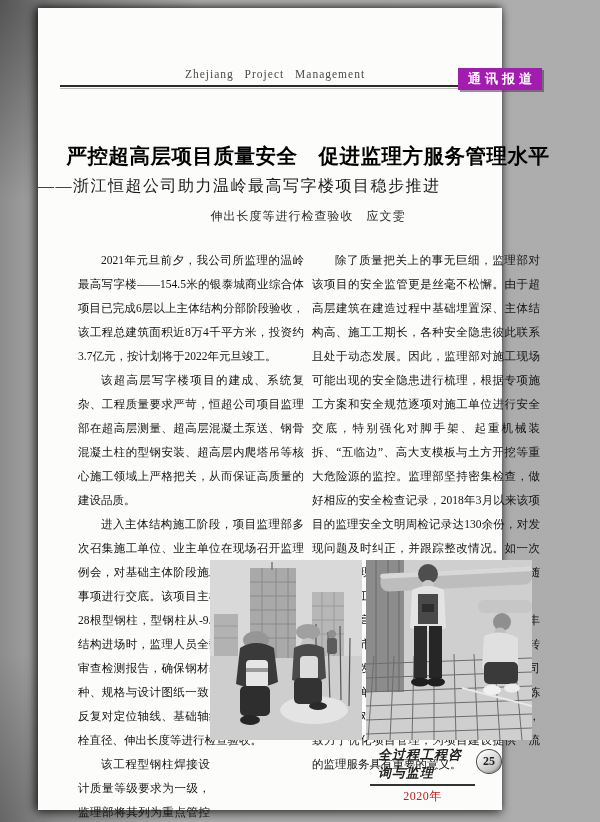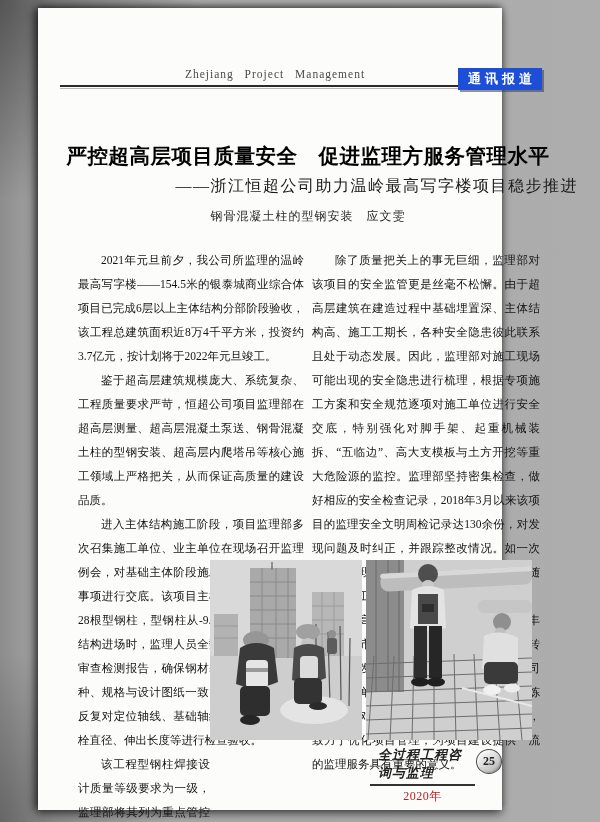--- a/index.html
+++ b/index.html
@@ -24,33 +24,33 @@
   .journal-en{
     position:absolute;left:22px;top:60px;width:430px;text-align:center;
     font-size:11.5px;color:#4a4a4a;letter-spacing:1px;word-spacing:7px;
   }
   .header-rule{
     position:absolute;left:22px;top:77px;width:470px;height:1px;
     border-top:2px solid #2b2b2b;border-bottom:1px solid #b9b9b9;
   }
   .report-badge{
     position:absolute;left:420px;top:60px;width:84px;height:22px;
-    background:#1d4ed8;color:#fff;display:flex;align-items:center;justify-content:center;
+    background:#a21caf;color:#fff;display:flex;align-items:center;justify-content:center;
     font-family:"Liberation Sans","DejaVu Sans",sans-serif;
     font-weight:bold;font-size:13px;letter-spacing:4px;text-indent:4px;
     box-shadow:2px 2px 0 rgba(60,60,60,.55);
   }
   
   .article-title{
     position:absolute;left:0;top:134px;width:540px;text-align:center;
     font-family:Liberation Serif, serif;
     font-weight:bold;font-size:20.5px;color:#000000;letter-spacing:.5px;white-space:nowrap;
   }
   .article-subtitle{
-    position:absolute;left:0;top:168px;width:540px;text-align:right;
+    position:absolute;left:0;top:168px;width:540px;text-align:left;
     font-size:16px;color:#1a1a1a;letter-spacing:1.5px;
   }
   .article-byline{
     position:absolute;left:0;top:200px;width:540px;text-align:center;
     font-size:12px;color:#2a2a2a;letter-spacing:1px;
   }
   
   .col{
     position:absolute;top:240px;
     font-size:11.5px;line-height:24px;color:#141414;
@@ -92,25 +92,25 @@
 
 <div class="scan-bg">
   <div class="page">
 
     <div class="journal-en">Zhejiang  Project  Management</div>
     <div class="header-rule"></div>
     <div class="report-badge">通讯报道</div>
 
     <div class="article-title">严控超高层项目质量安全　促进监理方服务管理水平</div>
     <div class="article-subtitle">——浙江恒超公司助力温岭最高写字楼项目稳步推进</div>
-    <div class="article-byline">钢骨混凝土柱的型钢安装　应文雯</div>
+    <div class="article-byline">伸出长度等进行检查验收　应文雯</div>
 
     <div class="col col-left">
       <p>2021年元旦前夕，我公司所监理的温岭最高写字楼——154.5米的银泰城商业综合体项目已完成6层以上主体结构分部阶段验收，该工程总建筑面积近8万4千平方米，投资约3.7亿元，按计划将于2022年元旦竣工。</p>
-      <p>鉴于超高层建筑规模庞大、系统复杂、工程质量要求严苛，恒超公司项目监理部在超高层测量、超高层混凝土泵送、钢骨混凝土柱的型钢安装、超高层内爬塔吊等核心施工领域上严格把关，从而保证高质量的建设品质。</p>
+      <p>该超高层写字楼项目的建成、系统复杂、工程质量要求严苛，恒超公司项目监理部在超高层测量、超高层混凝土泵送、钢骨混凝土柱的型钢安装、超高层内爬塔吊等核心施工领域上严格把关，从而保证高质量的建设品质。</p>
       <p>进入主体结构施工阶段，项目监理部多次召集施工单位、业主单位在现场召开监理例会，对基础主体阶段施工准备及施工注意事项进行交底。该项目主楼核心筒位置设置28根型钢柱，型钢柱从-9.6米至44.15米。钢结构进场时，监理人员全数仔细核对参数、审查检测报告，确保钢材基材、焊接材料品种、规格与设计图纸一致；型钢柱安装前，反复对定位轴线、基础轴线和标高、地脚螺栓直径、伸出长度等进行检查验收。</p>
       <p class="narrow">该工程型钢柱焊接设计质量等级要求为一级，监理部将其列为重点管控环节，在正式制作前召开质量专题会议，明确节点排布方案及验收标准。并对施工单位申报进行钢柱对接焊接作业的特种工人员逐一进行工艺评定、删选；作业前，监理部根据评定结果再次核对作业人员，并对柱定位二次校核结果无误后才准许焊接作业。</p>
     </div>
 
     <div class="col col-right">
       <p>除了质量把关上的事无巨细，监理部对该项目的安全监管更是丝毫不松懈。由于超高层建筑在建造过程中基础埋置深、主体结构高、施工工期长，各种安全隐患彼此联系且处于动态发展。因此，监理部对施工现场可能出现的安全隐患进行梳理，根据专项施工方案和安全规范逐项对施工单位进行安全交底，特别强化对脚手架、起重机械装拆、“五临边”、高大支模板与土方开挖等重大危险源的监控。监理部坚持密集检查，做好相应的安全检查记录，2018年3月以来该项目的监理安全文明周检记录达130余份，对发现问题及时纠正，并跟踪整改情况。如一次周检中发现施工电梯整机检测即将过期，随即督促施工单位抓紧检测并跟踪确认。</p>
       <p>该超高层写字楼项目的建成，将不断丰富温岭城市新区楼宇经济形态，成为经济转型、城市发展的重要推动力量。同时我公司作为监理单位，也是经历了一场严峻的锻炼和考验，对于促进公司监理专业水平提升，致力于优化项目管理，为项目建设提供一流的监理服务具有重要的意义。</p>
     </div>
 
     <div class="photos">

